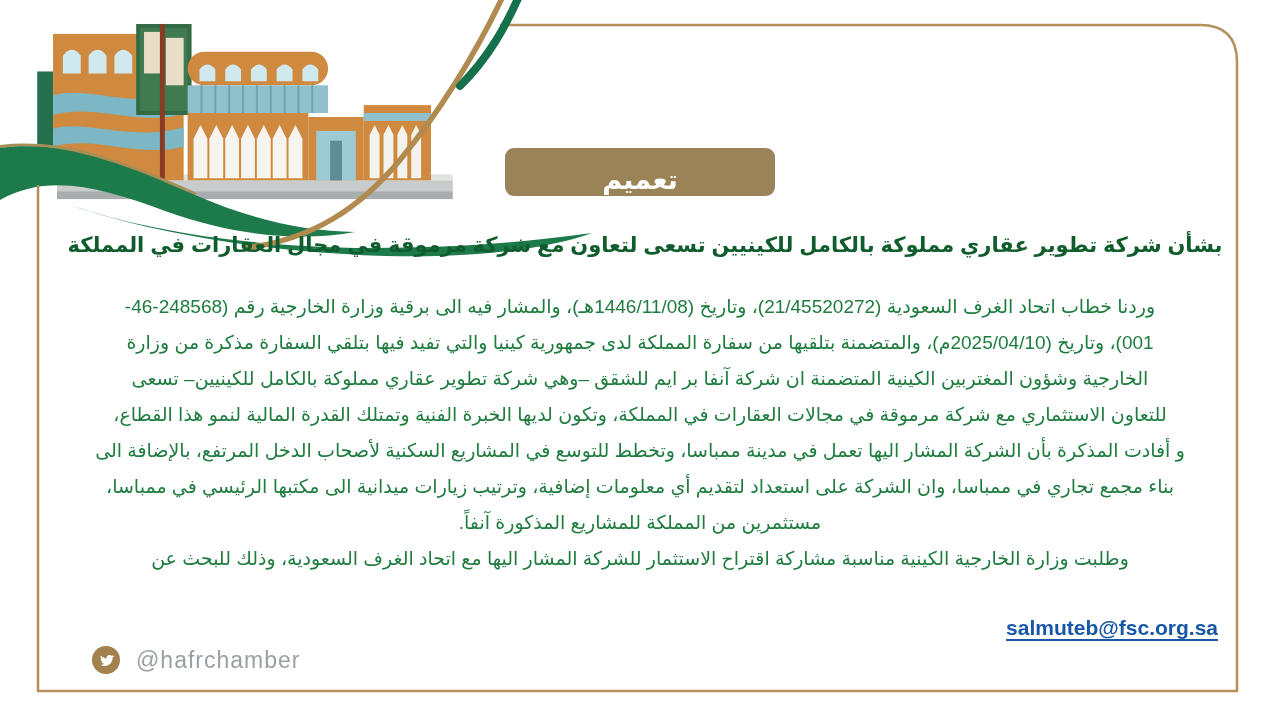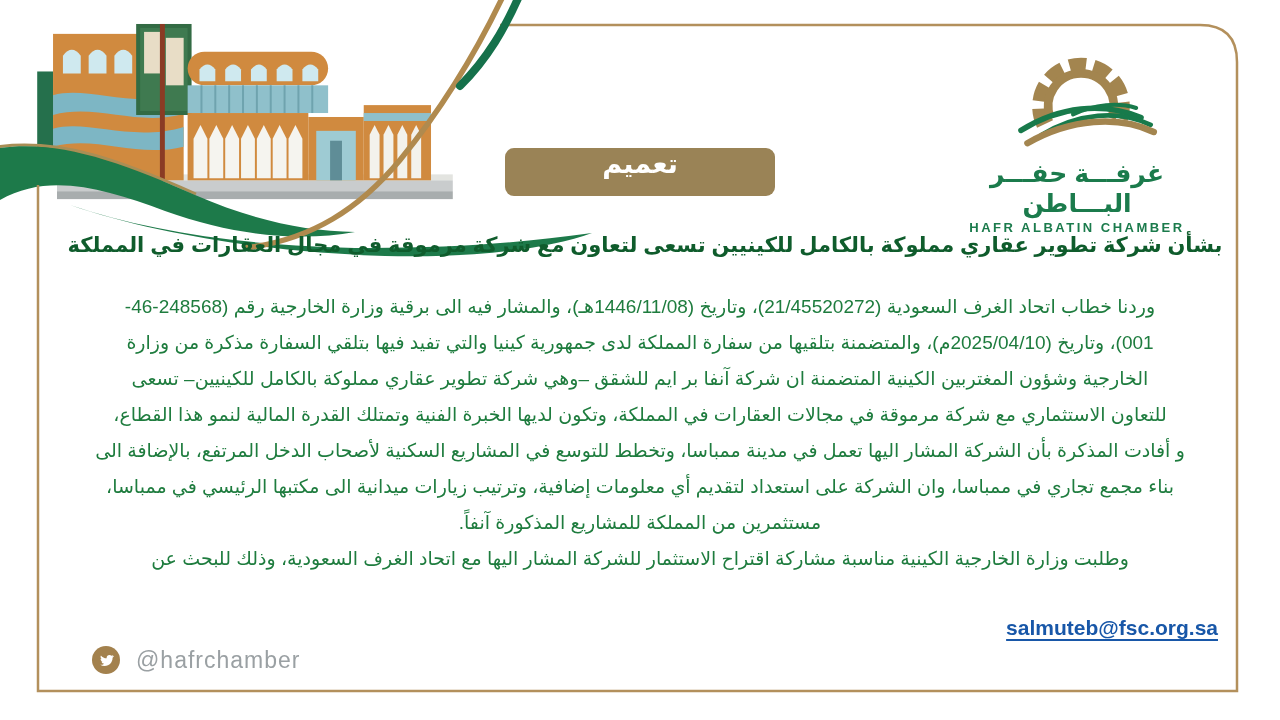--- a/index.html
+++ b/index.html
@@ -6,21 +6,21 @@
   body{font-family:"Liberation Sans","DejaVu Sans",sans-serif;background:#ffffff;}
   .page{position:relative;width:1280px;height:720px;background:#ffffff;overflow:hidden;}
 
   
   .building-wrap{position:absolute;left:30px;top:22px;width:430px;height:188px;z-index:1;}
   .deco-svg{position:absolute;left:0;top:0;width:1280px;height:720px;z-index:2;pointer-events:none;}
   .content{position:absolute;inset:0;z-index:3;}
 
   
   .banner{position:absolute;left:505px;top:148px;width:270px;height:48px;background:#9a8356;
-          border-radius:9px;display:flex;align-items:flex-start;justify-content:center;}
+          border-radius:9px;display:flex;align-items:flex-end;justify-content:center;}
   .banner span{color:#ffffff;font-size:27px;font-weight:bold;}
 
   
   .logo{position:absolute;top:44px;right:58px;width:290px;text-align:center;}
   .logo .emblem{display:block;margin:0 auto;}
   .logo .name-ar{display:block;color:#1b7b4c;font-size:25px;font-weight:bold;direction:rtl;line-height:30px;margin-top:2px;}
   .logo .name-en{display:block;color:#1b7b4c;font-size:13px;font-weight:bold;letter-spacing:2.5px;margin-top:2px;}
 
   
   .title{position:absolute;left:50px;top:233px;width:1190px;text-align:center;direction:rtl;
@@ -112,32 +112,20 @@
 
     <path d="M520,-6 C505,28 488,58 460,86" stroke="#15714b" stroke-width="8" fill="none" stroke-linecap="round"></path>
   </svg>
 
   <div class="content">
 
     <div class="banner">
       <span>تعميم</span>
     </div>
 
-    <div class="logo">
-      <svg class="emblem" width="200" height="112" viewBox="0 0 200 140">
-        <path d="M60,100 A50,50 0 1 1 150,100" stroke="#a3854f" stroke-width="22" fill="none" stroke-dasharray="20 9"></path>
-        <path d="M67,93 A41,41 0 1 1 143,93" stroke="#a3854f" stroke-width="11" fill="none"></path>
-        <path d="M95,88 C122,75 152,73 174,80" stroke="#187a4b" stroke-width="5" fill="none" stroke-linecap="round"></path>
-        <path d="M30,108 C78,78 132,72 180,92" stroke="#187a4b" stroke-width="7" fill="none" stroke-linecap="round"></path>
-        <path d="M55,114 C102,86 152,82 192,101" stroke="#187a4b" stroke-width="6" fill="none" stroke-linecap="round"></path>
-        <path d="M38,124 C92,93 152,89 196,110" stroke="#a3854f" stroke-width="8" fill="none" stroke-linecap="round"></path>
-      </svg>
-      <span class="name-ar">غرفـــة حفـــر البـــاطن</span>
-      <span class="name-en">HAFR ALBATIN CHAMBER</span>
-    </div>
 
     <div class="title">بشأن شركة تطوير عقاري مملوكة بالكامل للكينيين تسعى لتعاون مع شركة مرموقة في مجال العقارات في المملكة</div>
 
     <div class="body-text">
       <div class="body-line">وردنا خطاب اتحاد الغرف السعودية (21/45520272)، وتاريخ (1446/11/08هـ)، والمشار فيه الى برقية وزارة الخارجية رقم (248568-46-</div>
       <div class="body-line">001)، وتاريخ (2025/04/10م)، والمتضمنة بتلقيها من سفارة المملكة لدى جمهورية كينيا والتي تفيد فيها بتلقي السفارة مذكرة من وزارة</div>
       <div class="body-line">الخارجية وشؤون المغتربين الكينية المتضمنة ان شركة آنفا بر ايم للشقق –وهي شركة تطوير عقاري مملوكة بالكامل للكينيين– تسعى</div>
       <div class="body-line">للتعاون الاستثماري مع شركة مرموقة في مجالات العقارات في المملكة، وتكون لديها الخبرة الفنية وتمتلك القدرة المالية لنمو هذا القطاع،</div>
       <div class="body-line">و أفادت المذكرة بأن الشركة المشار اليها تعمل في مدينة ممباسا، وتخطط للتوسع في المشاريع السكنية لأصحاب الدخل المرتفع، بالإضافة الى</div>
       <div class="body-line">بناء مجمع تجاري في ممباسا، وان الشركة على استعداد لتقديم أي معلومات إضافية، وترتيب زيارات ميدانية الى مكتبها الرئيسي في ممباسا،</div>

